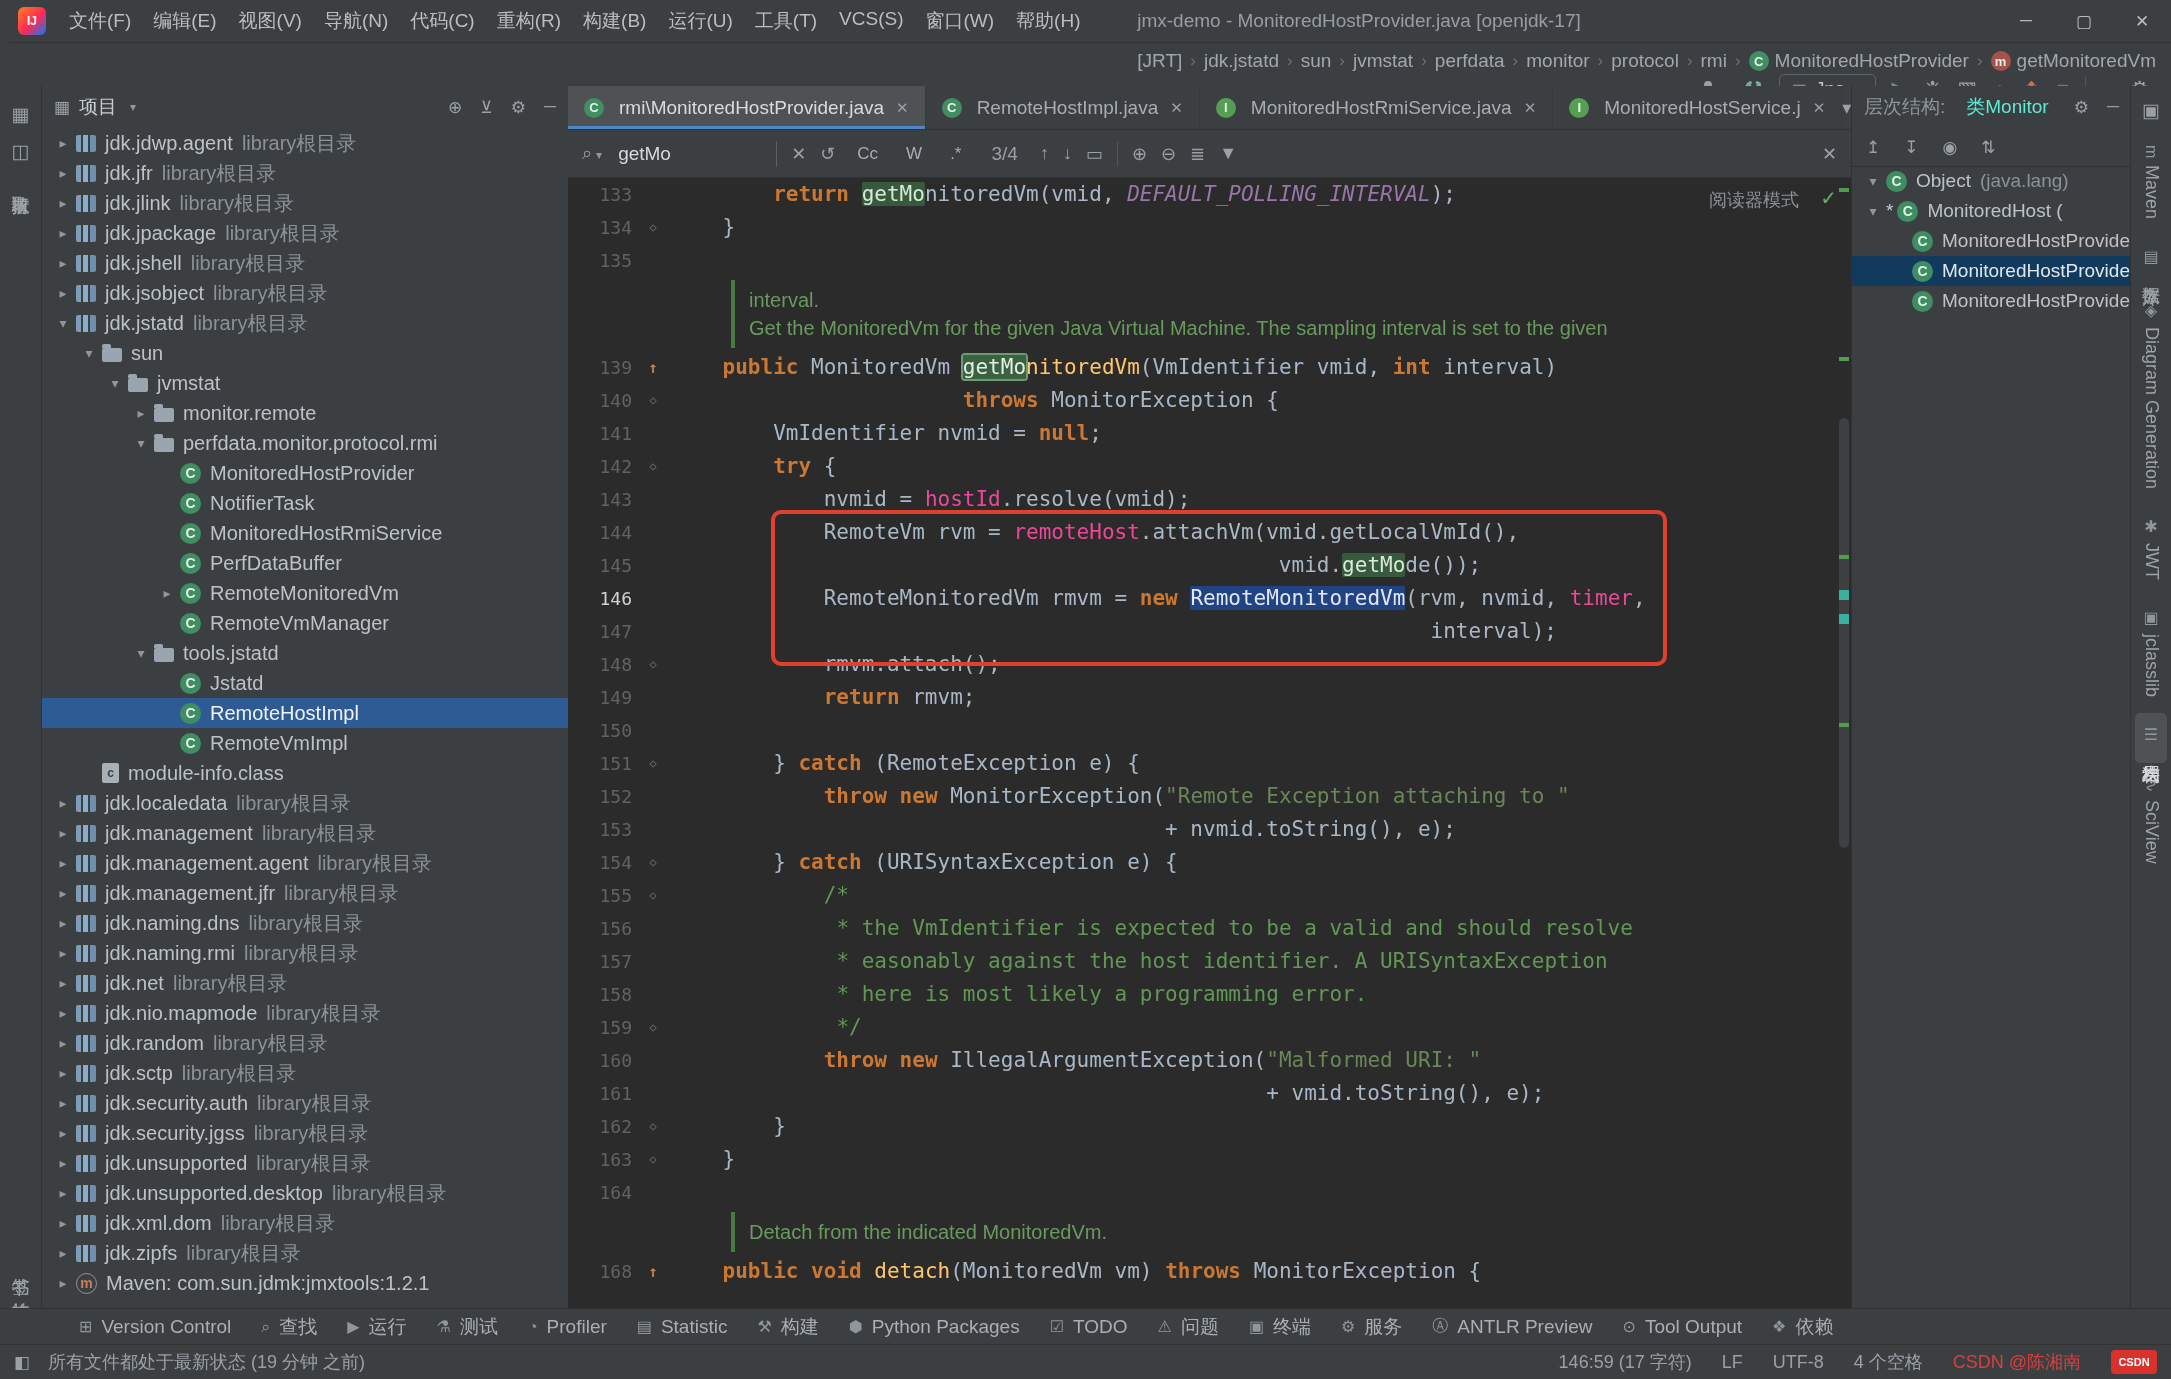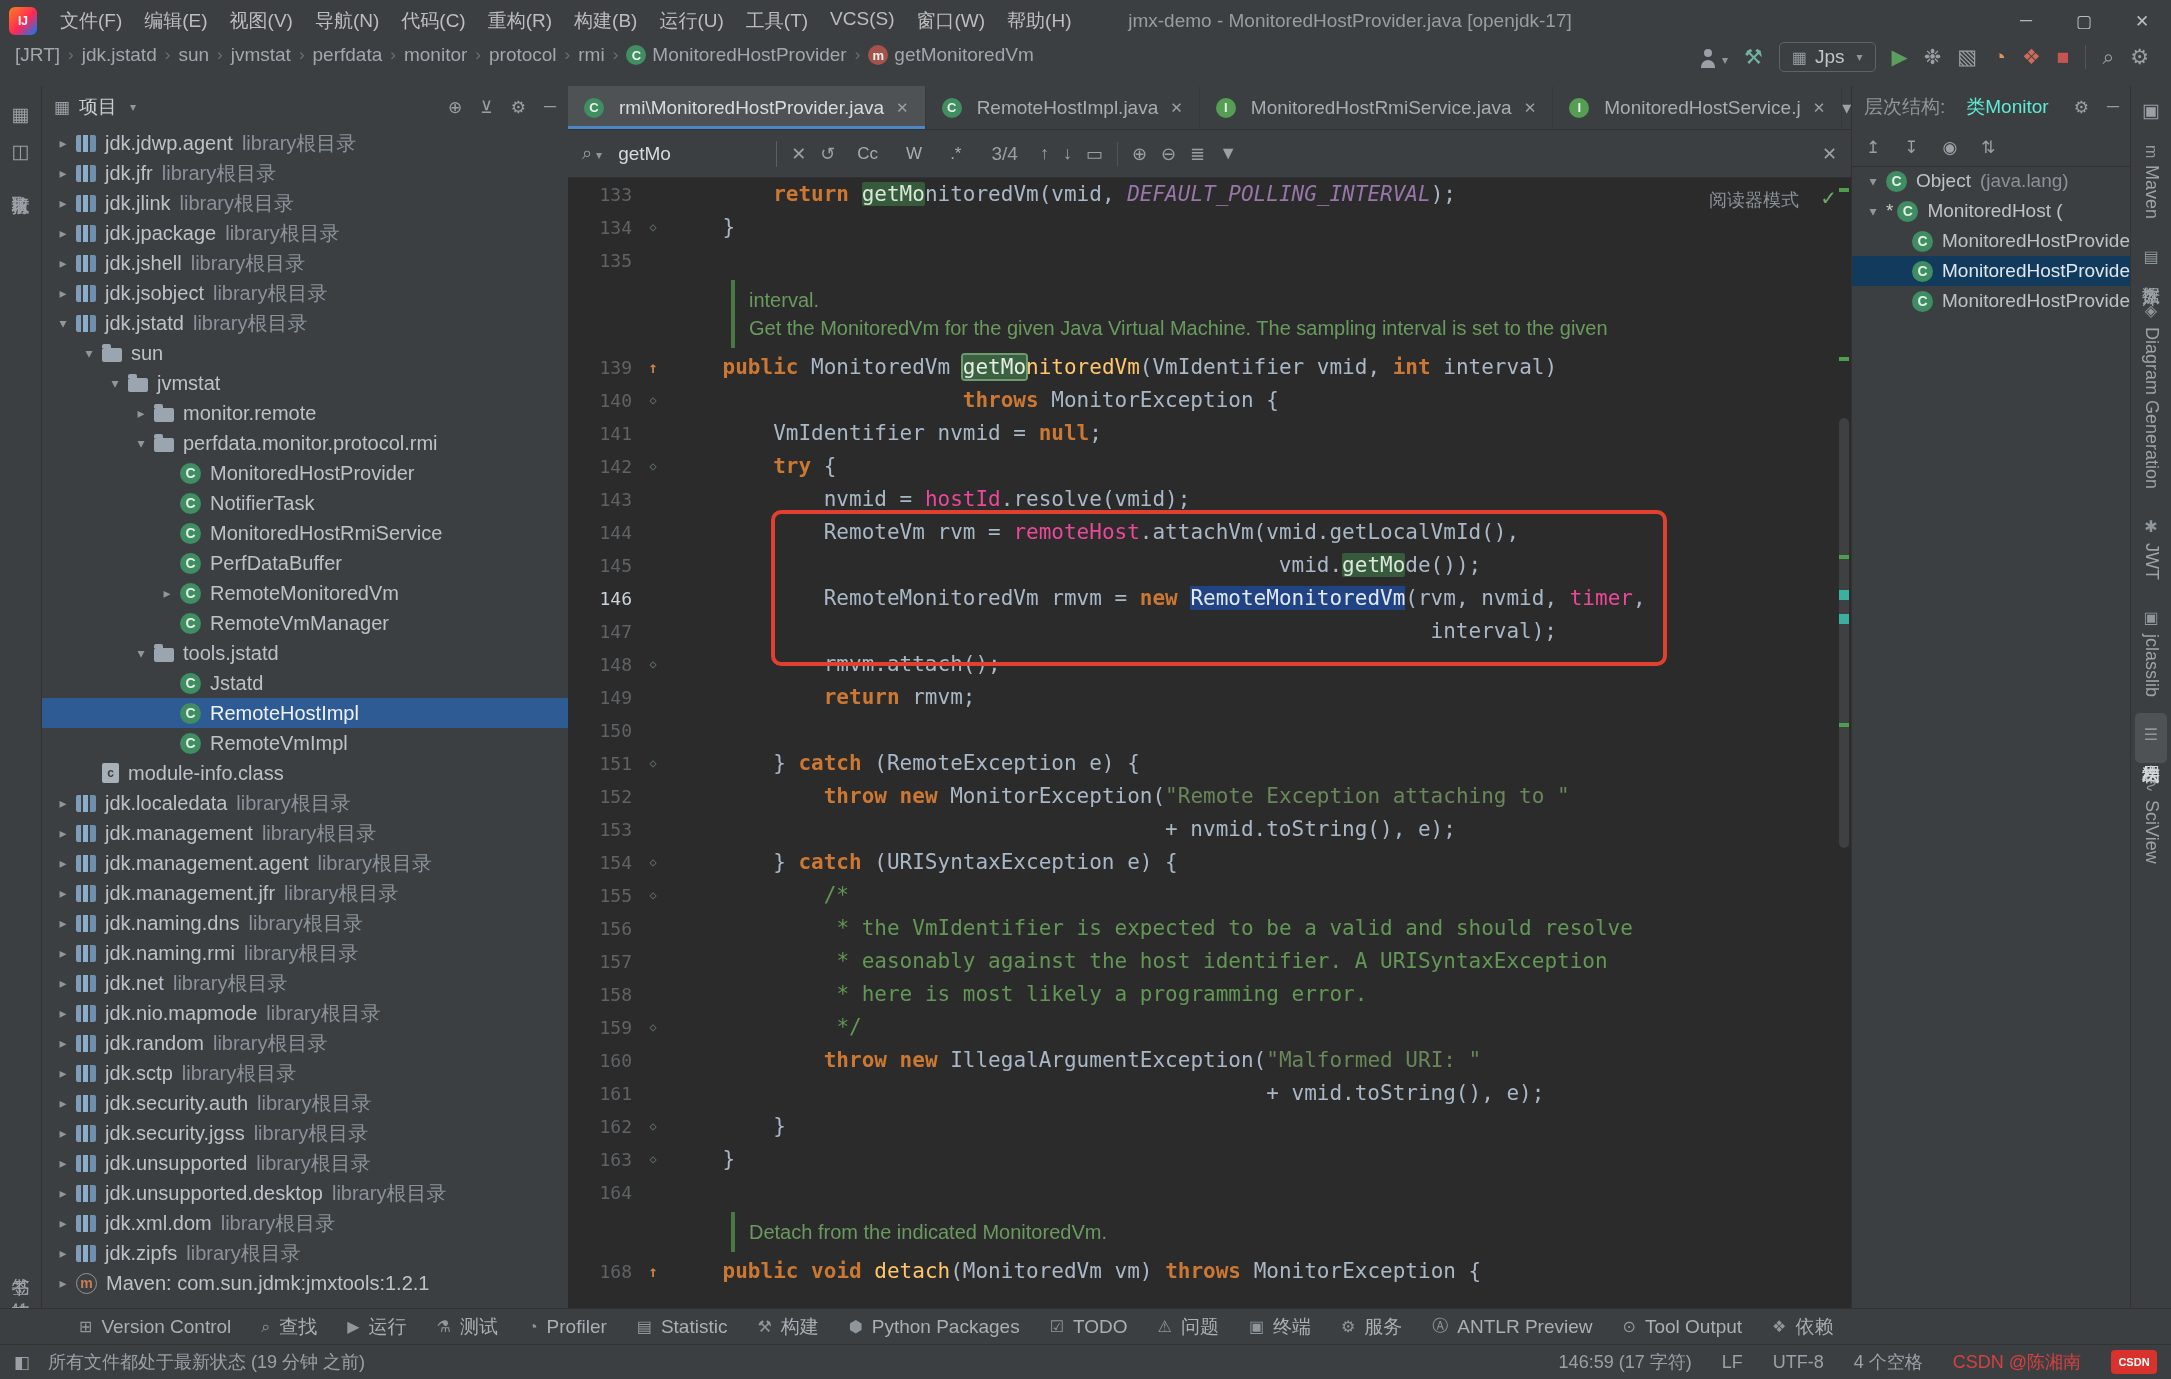--- a/index.html
+++ b/index.html
@@ -1,32 +1,32 @@
 <!DOCTYPE html>
 <html><head>
 <meta charset="utf-8">
 <style>
   html,body{margin:0;padding:0;background:#222;}
   #app{position:relative;width:2171px;height:1379px;background:#3c3f41;overflow:hidden;
        font-family:"Liberation Sans",sans-serif;color:#bbbbbb;-webkit-font-smoothing:antialiased;}
   .car{color:#8f969c;font-size:12px;margin-left:4px;}
 
   
-  .titlebar{position:absolute;left:0;top:0;right:0;height:42px;background:#3c3f41;border-bottom:1px solid #323232;display:flex;align-items:center;}
+  .titlebar{position:absolute;left:9px;top:0;right:0;height:42px;background:#3c3f41;border-bottom:1px solid #323232;display:flex;align-items:center;}
   .logo{width:28px;height:28px;margin:0 12px 0 9px;border-radius:6px;flex:none;
         background:linear-gradient(135deg,#fc801d,#fe2857 55%,#007eff);display:flex;align-items:center;justify-content:center;
         color:#fff;font-weight:bold;font-size:12px;}
   .menus{display:flex;}
   .menu-item{padding:4px 11px;font-size:19px;color:#bdbdbd;white-space:nowrap;}
   .win-title{position:absolute;left:1350px;transform:translateX(-50%);font-size:19px;color:#989da4;white-space:nowrap;}
   .win-controls{margin-left:auto;display:flex;height:100%;}
   .win-btn{width:58px;height:100%;display:flex;align-items:center;justify-content:center;font-size:17px;color:#b8bcc0;}
 
   
-  .navbar{position:absolute;top:42px;left:0;right:0;height:44px;background:#3c3f41;border-bottom:1px solid #323232;display:flex;align-items:flex-start;padding:0 12px;}
+  .navbar{position:absolute;top:48px;left:0;right:0;height:44px;background:#3c3f41;border-bottom:1px solid #323232;display:flex;align-items:flex-end;padding:0 12px;flex-direction:column;}
   .breadcrumbs{display:flex;align-items:center;font-size:19px;color:#a0a7ae;white-space:nowrap;}
   .crumb{padding:2px 3px;display:flex;align-items:center;}
   .crumb-sep{color:#6c7175;margin:0 5px;font-size:17px;}
   .mini-ic{display:inline-flex;width:20px;height:20px;border-radius:50%;align-items:center;justify-content:center;
            font-size:13px;font-weight:bold;color:#e9f1e9;margin-right:6px;flex:none;}
   .mini-ic.c{background:#418e63;}
   .mini-ic.i{background:#559e54;}
   .mini-ic.m{background:#a5514c;}
   .nav-actions{margin-left:auto;display:flex;align-items:center;gap:16px;padding-right:10px;font-size:21px;color:#9aa0a6;}
   .act{cursor:default;}

